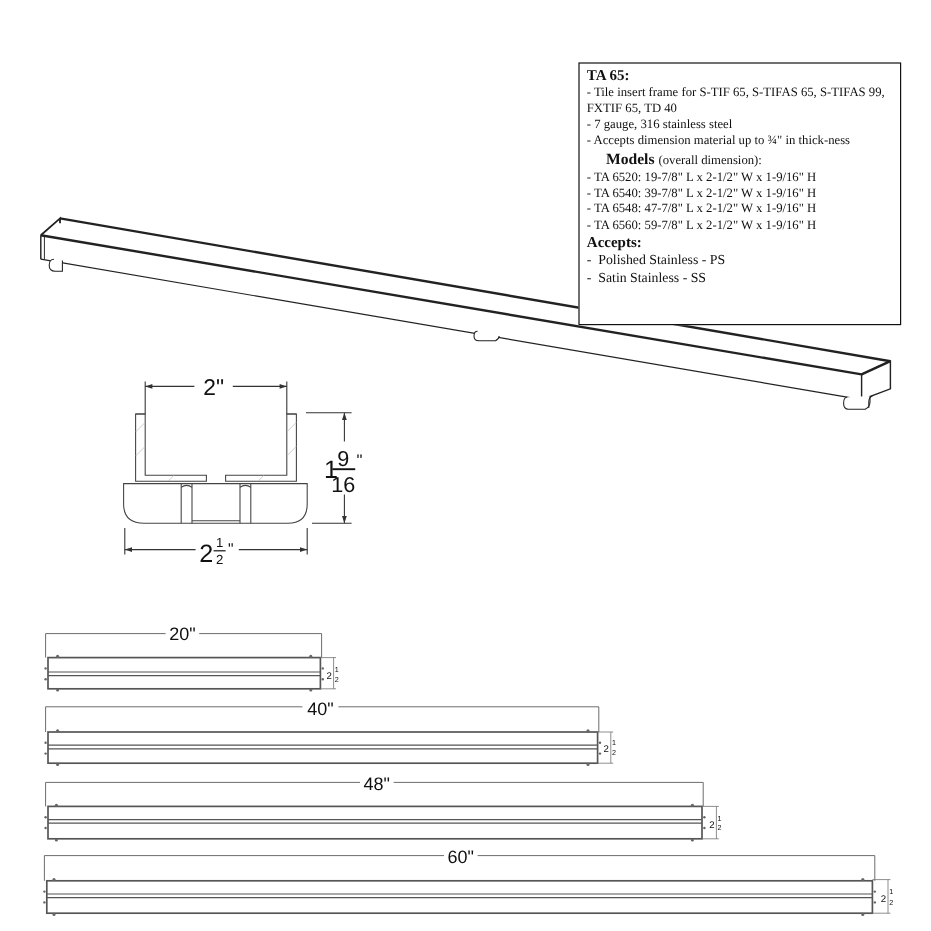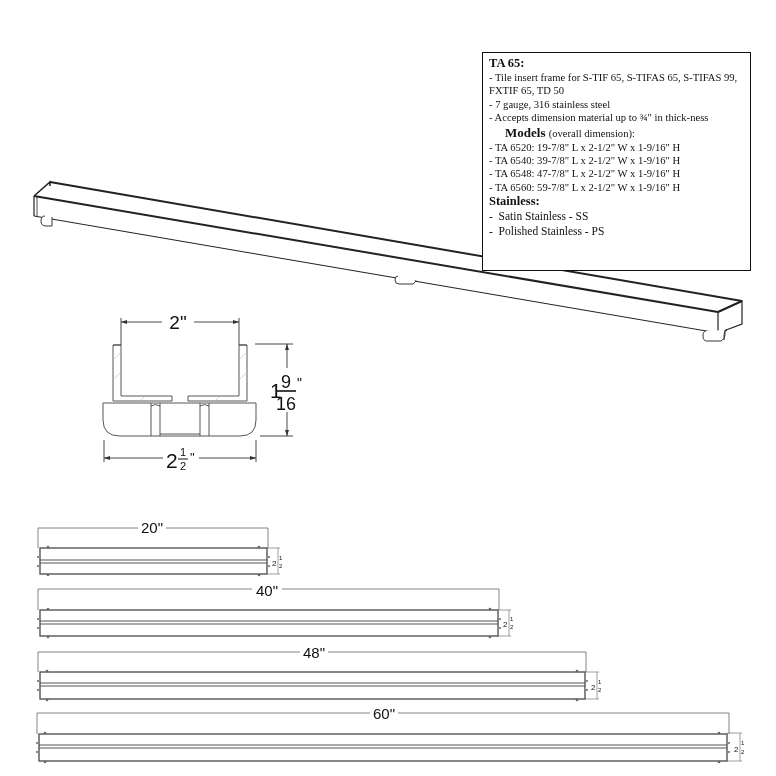--- a/index.html
+++ b/index.html
@@ -237,27 +237,27 @@
     </g>
     <text class="dimtxt" x="384" y="719" font-size="15" text-anchor="middle">60"</text>
     <text class="dimtxt" x="734" y="752" font-size="8">2</text>
     <text class="dimtxt" x="741" y="745" font-size="6">1</text>
     <text class="dimtxt" x="741" y="754" font-size="6">2</text>
   </g>
 </svg>
 
 <div class="spec-box">
   <div class="h">TA 65:</div>
-  <div class="wrap">- Tile insert frame for S-TIF 65, S-TIFAS 65, S-TIFAS 99, FXTIF 65, TD 50</div>
+  <div class="wrap">- Tile insert frame for S-TIF 65, S-TIFAS 65, S-TIFAS 99, FXTIF 65, TD 40</div>
   <div class="line">- 7 gauge, 316 stainless steel</div>
   <div class="wrap">- Accepts dimension material up to ¾" in thick-ness</div>
   <div class="hm">
     <span>Models</span>
     <span class="sub">(overall dimension):</span>
   </div>
   <div class="line">- TA 6520: 19-7/8" L x 2-1/2" W x 1-9/16" H</div>
   <div class="line">- TA 6540: 39-7/8" L x 2-1/2" W x 1-9/16" H</div>
   <div class="line">- TA 6548: 47-7/8" L x 2-1/2" W x 1-9/16" H</div>
   <div class="line">- TA 6560: 59-7/8" L x 2-1/2" W x 1-9/16" H</div>
-  <div class="h">Stainless:</div>
+  <div class="h">Accepts:</div>
+  <div class="fin">-  Polished Stainless - PS</div>
   <div class="fin">-  Satin Stainless - SS</div>
-  <div class="fin">-  Polished Stainless - PS</div>
 </div>
 
 </body></html>

